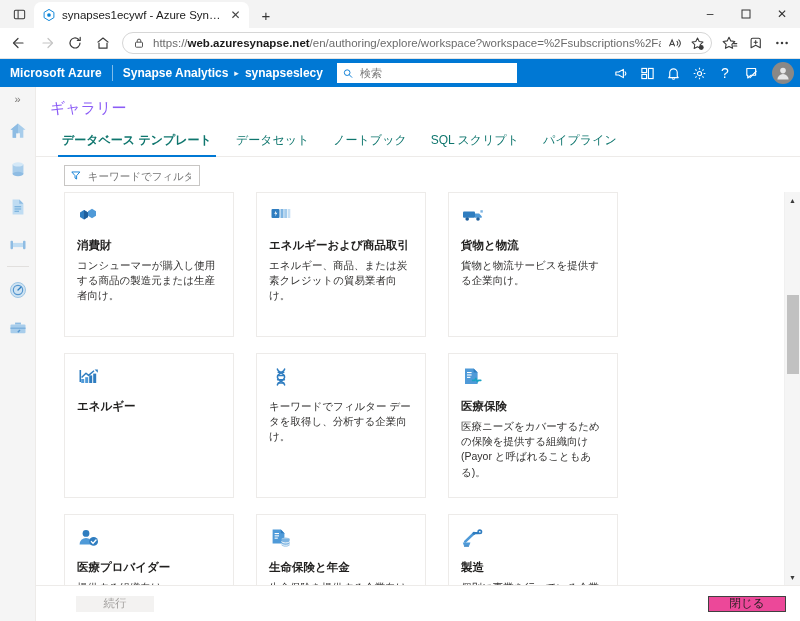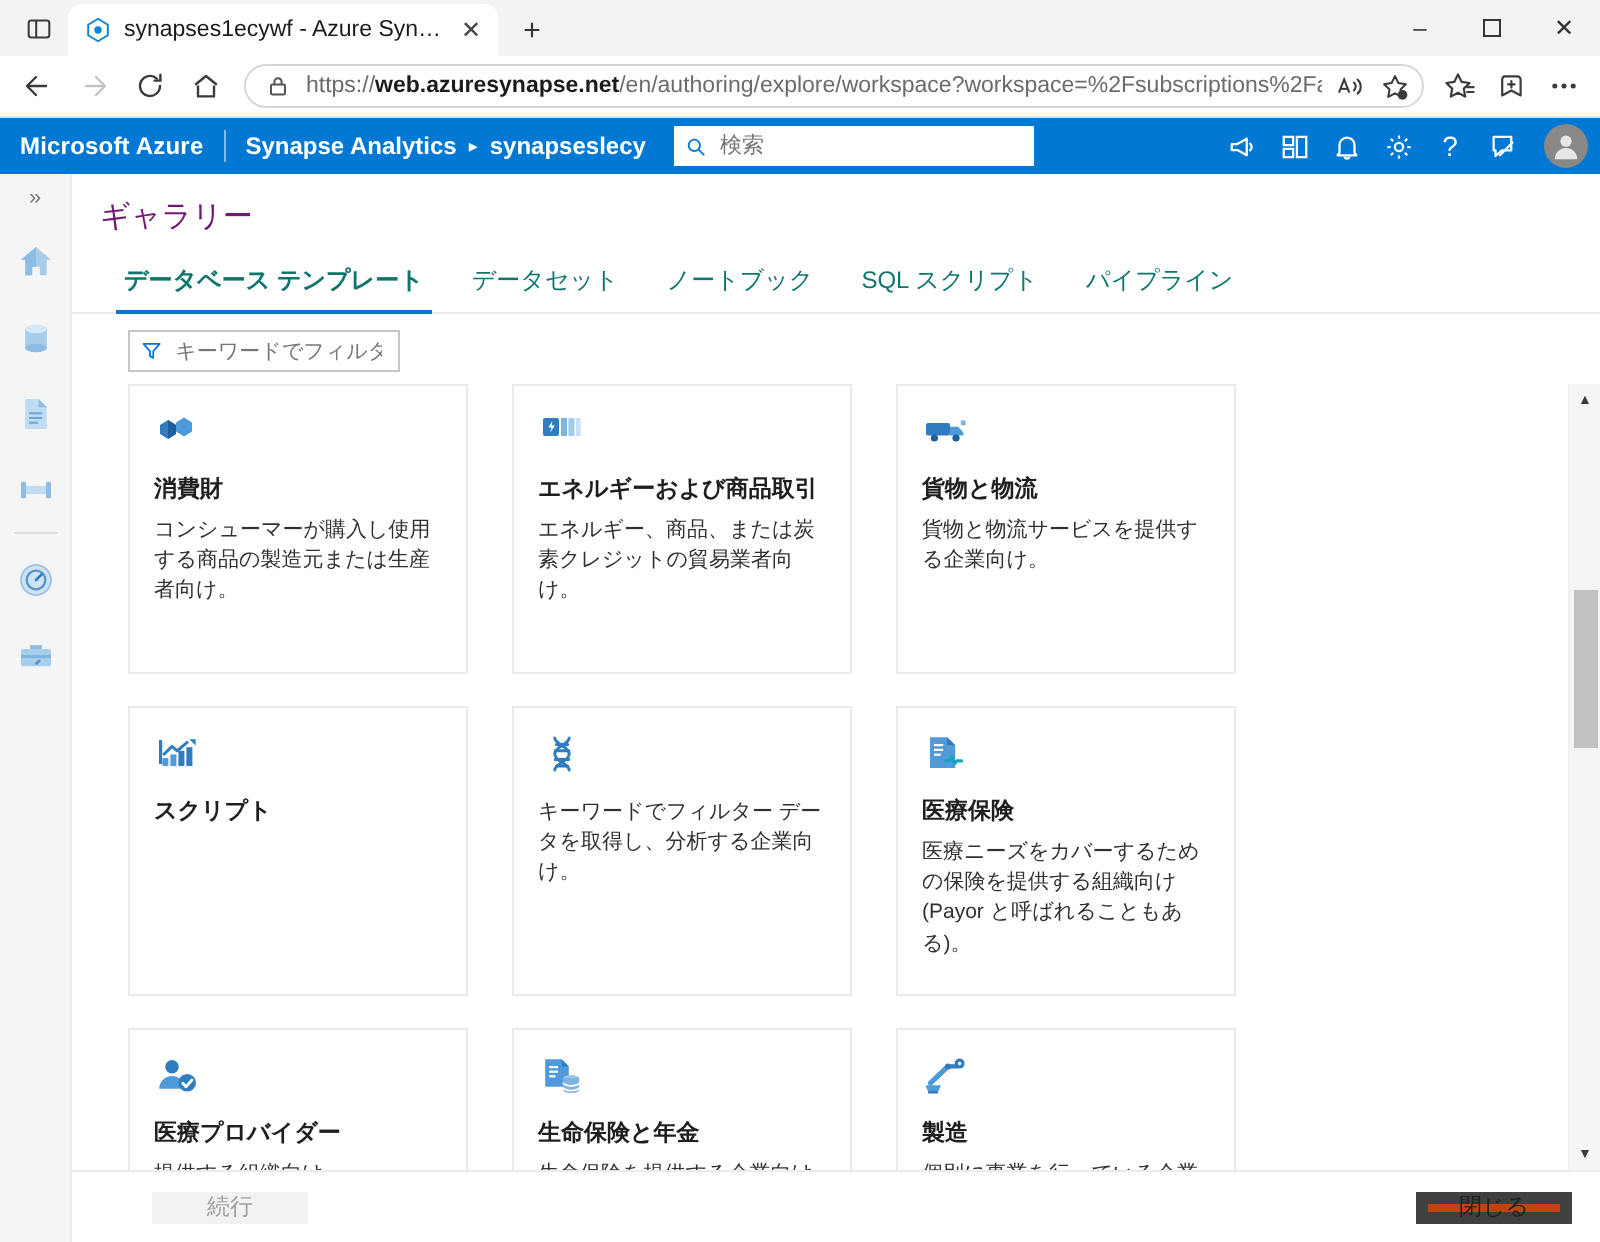--- a/index.html
+++ b/index.html
@@ -68,21 +68,21 @@
   .leftrail {
     width:36px; flex:0 0 36px; background:#f5f5f5; border-right:1px solid #edebe9;
     display:flex; flex-direction:column; align-items:center; padding-top:2px;
   }
   .rail-exp { width:28px; height:20px; display:flex; align-items:center; justify-content:center; color:#797775; font-size:11px; }
   .rail-ic { width:30px; height:32px; display:flex; align-items:center; justify-content:center; margin-top:6px; }
   .rail-div { width:22px; height:1px; background:#e1dfdd; margin:5px 0 1px; }
 
   .content { flex:1; display:flex; flex-direction:column; min-width:0; background:#ffffff; }
 
-  .gal-title { font-size:15px; color:#701a75; padding:12px 0 10px 14px; font-weight:400; }
+  .gal-title { font-size:15px; color:#8b5cf6; padding:12px 0 10px 14px; font-weight:400; }
 
   .tabs { display:flex; padding-left:14px; border-bottom:1px solid #edebe9; gap:0; }
   .gtab {
     font-size:12px; color:#0f766e; padding:4px 12px 7px; position:relative; white-space:nowrap;
   }
   .gtab.active { font-weight:600; }
   .gtab.active::after {
     content:""; position:absolute; left:8px; right:8px; bottom:-1px; height:2px; background:#0078d4;
   }
 
@@ -120,21 +120,21 @@
 
   .footer {
     height:36px; flex:0 0 36px; background:#ffffff; border-top:1px solid #edebe9;
     display:flex; align-items:center; padding:0 14px 0 40px;
   }
   .btn {
     height:16px; min-width:78px; font-size:11.5px; font-family:inherit;
     display:inline-flex; align-items:center; justify-content:center; padding:0 14px;
   }
   .btn-disabled { background:#f3f2f1; color:#a19f9d; border:1px solid #f3f2f1; }
-  .btn-default { background:#c2410c; color:#201f1e; border:6px solid #404040; }
+  .btn-default { background:#ec4899; color:#201f1e; border:1px solid #404040; }
   .f-spacer { flex:1; }
 </style>
 </head>
 <body>
 
 <div class="browser">
 
   <div class="tabstrip">
     <div class="tab-list-btn">
       <svg width="15" height="15" viewBox="0 0 16 16" fill="none" stroke="#3b3b3b" stroke-width="1.1">
@@ -415,21 +415,21 @@
                 <svg width="24" height="24" viewBox="0 0 24 24">
                   <path d="M2.5 4h1.6v12H2.5z" fill="#2f7dc0"></path>
                   <path d="M4.6 11.5 9 7.2l2.6 2.2 5.4-4.6" fill="none" stroke="#2f7dc0" stroke-width="1.5" stroke-linejoin="round"></path>
                   <path d="M17.6 3.6h3.2v3.2z" fill="#2f7dc0"></path>
                   <rect x="4.2" y="13" width="3" height="4" fill="#4f9ad8"></rect>
                   <rect x="8.2" y="11.2" width="3" height="5.8" fill="#4f9ad8"></rect>
                   <rect x="12.2" y="9.4" width="3" height="7.6" fill="#2f7dc0"></rect>
                   <rect x="16.2" y="7.6" width="3" height="9.4" fill="#2f7dc0"></rect>
                 </svg>
               </div>
-              <div class="card-title">スクリプト</div>
+              <div class="card-title">エネルギー</div>
             </div>
 
             <div class="card">
               <div class="card-ic">
                 <svg width="24" height="24" viewBox="0 0 24 24" fill="none" stroke="#2f7dc0" stroke-width="1.5" stroke-linecap="round">
                   <path d="M8.4 3c0 3.2 7.2 4.2 7.2 8s-7.2 4.8-7.2 8"></path>
                   <path d="M15.6 3c0 3.2-7.2 4.2-7.2 8s7.2 4.8 7.2 8"></path>
                   <path d="M9.2 6.2h5.6M8.6 9.4h6.8M8.6 13.8h6.8M9.2 17h5.6"></path>
                 </svg>
               </div>

